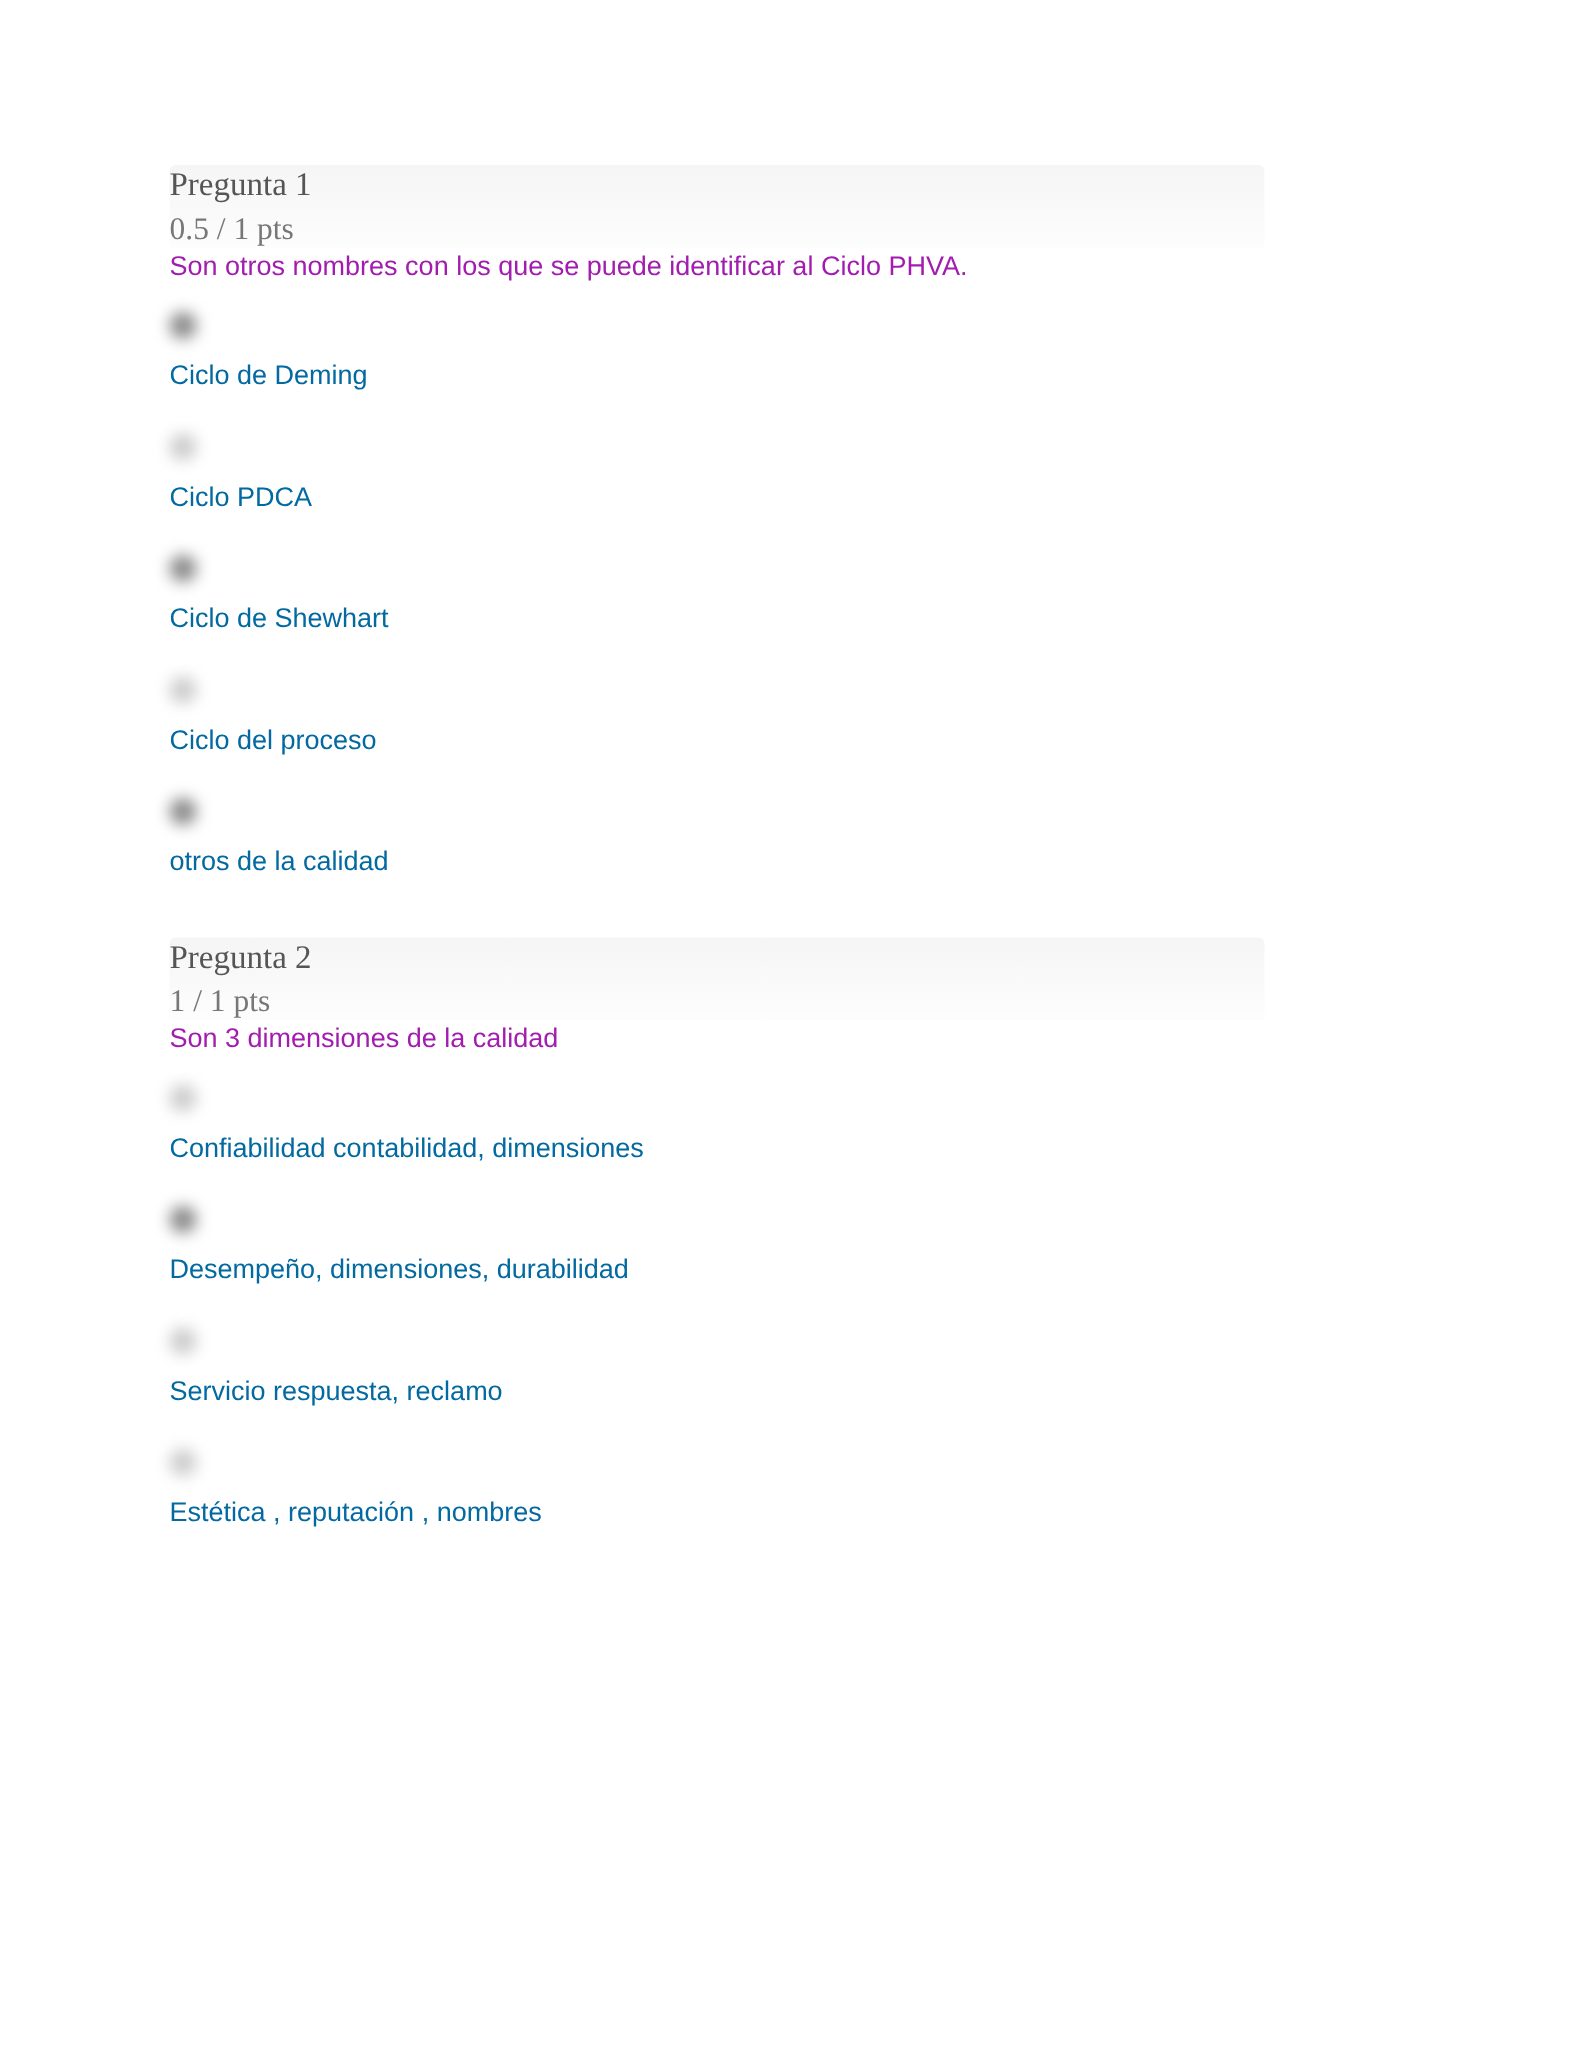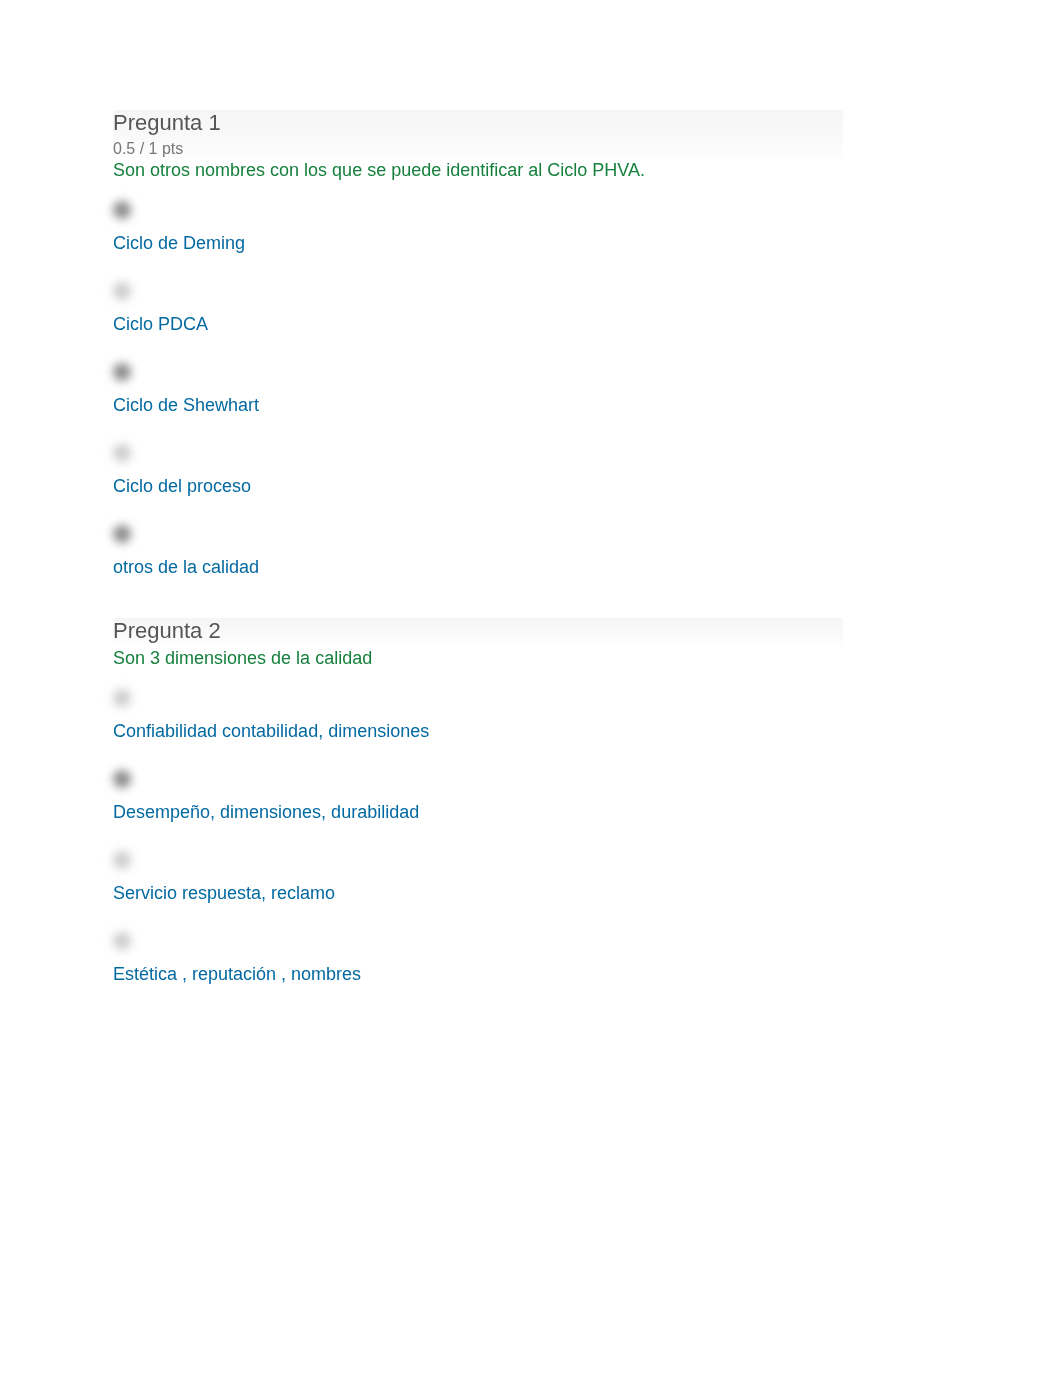--- a/index.html
+++ b/index.html
@@ -15,37 +15,38 @@
     }
     .question-block {
       margin-left: 113px;
       width: 730px;
       margin-bottom: 40px;
     }
     .question-header {
       background: linear-gradient(to bottom, #f5f5f5 0%, #fdfdfd 100%);
       border-radius: 4px 4px 0 0;
       padding: 0;
+      font-family: Liberation Serif, serif;
     }
     .question-title {
       font-size: 22px;
       color: #555555;
       font-weight: 400;
       padding: 0;
       margin-bottom: 4px;
     }
     .question-points {
-      font-size: 16px;
+      font-size: 21px;
       color: #777777;
       font-weight: 400;
       margin-bottom: 2px;
     }
     .question-text {
       font-size: 18px;
-      color: #15803d;
+      color: #a21caf;
       font-weight: 400;
       margin-bottom: 20px;
     }
     .answer-option {
       margin-bottom: 28px;
     }
     .blur-marker {
       width: 18px;
       height: 18px;
       border-radius: 50%;
@@ -92,20 +93,21 @@
   </div>
   <div class="answer-option">
     <div class="blur-marker blur-dark"></div>
     <div class="answer-text">otros de la calidad</div>
   </div>
 </div>
 
 <div class="question-block">
   <div class="question-header">
     <div class="question-title">Pregunta 2</div>
+    <div class="question-points">1 / 1 pts</div>
   </div>
   <div class="question-text">Son 3 dimensiones de la calidad</div>
 
   <div class="answer-option">
     <div class="blur-marker blur-light"></div>
     <div class="answer-text">Confiabilidad contabilidad, dimensiones</div>
   </div>
   <div class="answer-option">
     <div class="blur-marker blur-dark"></div>
     <div class="answer-text">Desempeño, dimensiones, durabilidad</div>

